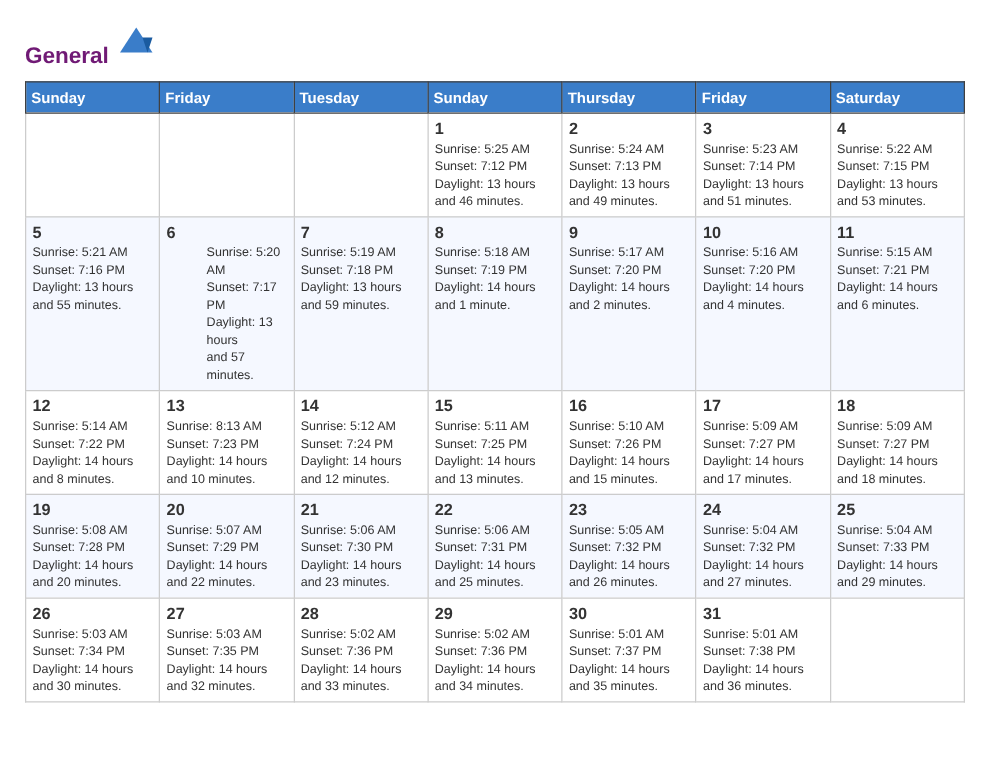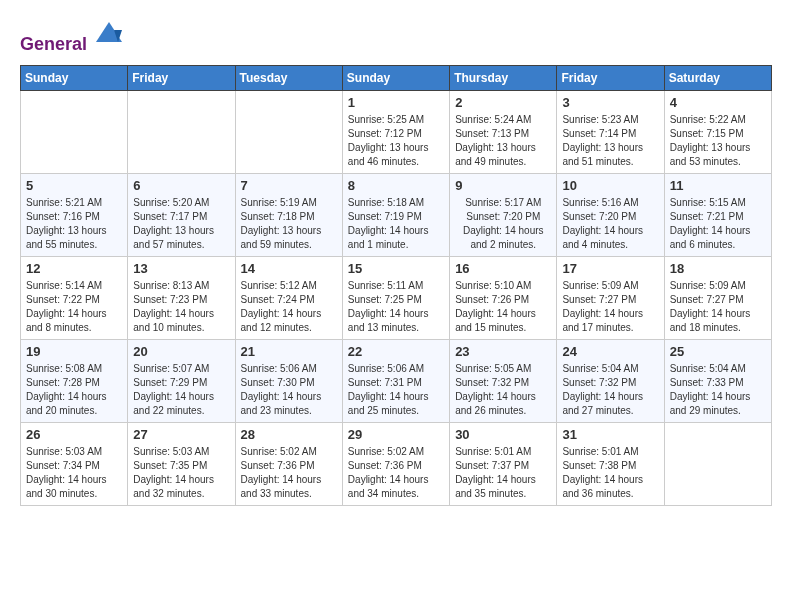--- a/index.html
+++ b/index.html
@@ -150,42 +150,42 @@
       <tr>
         <td>
           <span class="day-num">5</span>
           <div class="day-info" style="white-space: pre-line;">Sunrise: 5:21 AM
 Sunset: 7:16 PM
 Daylight: 13 hours
 and 55 minutes.</div>
         </td>
         <td>
           <span class="day-num">6</span>
-          <div class="day-info" style="white-space: pre-line;">Sunrise: 5:20 AM
+          <div class="day-info" style="white-space: pre-line; margin-left: 32px;">Sunrise: 5:20 AM
 Sunset: 7:17 PM
 Daylight: 13 hours
 and 57 minutes.</div>
         </td>
         <td>
           <span class="day-num">7</span>
           <div class="day-info" style="white-space: pre-line;">Sunrise: 5:19 AM
 Sunset: 7:18 PM
 Daylight: 13 hours
 and 59 minutes.</div>
         </td>
         <td>
           <span class="day-num">8</span>
           <div class="day-info" style="white-space: pre-line;">Sunrise: 5:18 AM
 Sunset: 7:19 PM
 Daylight: 14 hours
 and 1 minute.</div>
         </td>
         <td>
           <span class="day-num">9</span>
-          <div class="day-info" style="white-space: pre-line; text-align: center;">Sunrise: 5:17 AM
+          <div class="day-info" style="white-space: pre-line;">Sunrise: 5:17 AM
 Sunset: 7:20 PM
 Daylight: 14 hours
 and 2 minutes.</div>
         </td>
         <td>
           <span class="day-num">10</span>
           <div class="day-info" style="white-space: pre-line;">Sunrise: 5:16 AM
 Sunset: 7:20 PM
 Daylight: 14 hours
 and 4 minutes.</div>

